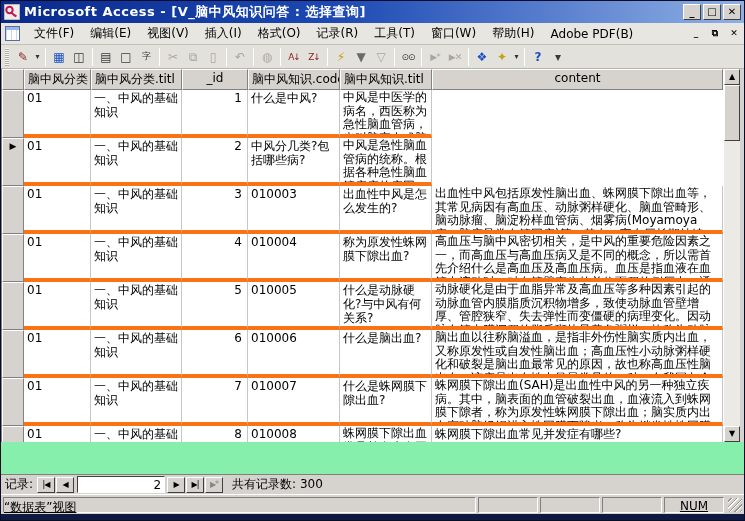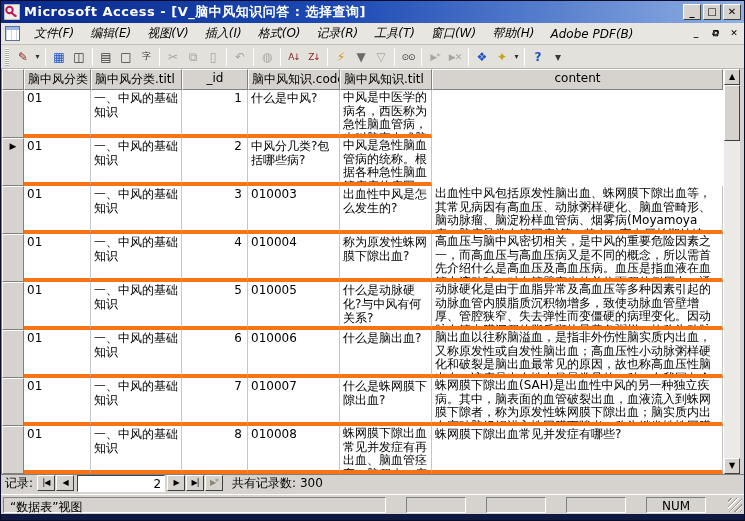--- a/index.html
+++ b/index.html
@@ -13,21 +13,21 @@
               background:linear-gradient(90deg,#0a2a8c 0%, #1c49b4 45%, #8fb0e4 100%); }
   .app-icon { width:16px; height:16px; margin-right:4px; flex:0 0 16px; }
   .title-text { color:#fff; font-weight:bold; font-size:13px; white-space:nowrap; overflow:hidden;
                 flex:1 1 auto; letter-spacing:.5px; }
   .winbtn { width:18px; height:16px; margin-left:2px; background:#d6d3ce; border:1px solid;
             border-color:#fff #404040 #404040 #fff; font-size:10px; line-height:13px; text-align:center;
             font-weight:bold; color:#000; }
 
   
   .menubar { height:22px; flex:0 0 22px; display:flex; align-items:center; background:#e8e6e0;
-             border-bottom:1px solid #c3c0b8; padding:0 2px;font-style:italic; }
+             border-bottom:1px solid #c3c0b8; padding:0 2px; }
   .doc-icon { width:15px; height:15px; margin:0 6px 0 2px; border:1px solid #5a6d9e; background:#fff;
               background-image:linear-gradient(#9cb6e6 3px, transparent 3px),
                                linear-gradient(90deg,#c9d6f0 1px, transparent 1px);
               background-size:100% 100%, 5px 100%; }
   .menu-item { padding:2px 8px; white-space:nowrap; }
   .menu-spacer { flex:1 1 auto; }
   .childbtn { width:16px; height:14px; margin-left:3px; font-size:9px; line-height:12px;
               text-align:center; color:#000; font-weight:bold; }
 
   
@@ -66,37 +66,37 @@
   .vscroll { width:17px; flex:0 0 17px; background:#eceae6; display:flex; flex-direction:column;
              border-left:1px solid #fff; }
   .sbtn { height:16px; flex:0 0 16px; background:#d6d3ce; border:1px solid;
           border-color:#fff #404040 #404040 #fff; font-size:8px; text-align:center; line-height:14px;
           color:#000; }
   .sthumb { height:56px; flex:0 0 56px; background:#d6d3ce; border:1px solid;
             border-color:#fff #404040 #404040 #fff; }
   .strack { flex:1 1 auto; }
 
   
-  .navbar { height:20px; flex:0 0 20px; display:flex; background:#d6d3ce;
-            border-top:1px solid #808080; padding:0 4px; }
+  .navbar { height:20px; flex:0 0 20px; display:flex; align-items:center; background:#d6d3ce;
+            border-top:1px solid #808080; padding:8px 4px;margin-top:32px; }
   .nav-label { margin-right:4px; white-space:nowrap; }
   .navbtn { width:18px; height:16px; background:#d6d3ce; border:1px solid;
             border-color:#fff #404040 #404040 #fff; font-size:8px; text-align:center;
             line-height:14px; letter-spacing:-1px; color:#000; margin-right:1px; }
   .navbtn.dis { color:#8a877f; }
   .nav-box { width:88px; height:17px; border:1px solid; border-color:#404040 #fff #fff #404040;
              background:#fff; font-size:12px; text-align:right; padding:0 3px;
              font-family:"DejaVu Sans",sans-serif; margin:0 2px; }
   .nav-total { margin-left:8px; white-space:nowrap; }
 
   
   .statusbar { height:20px; flex:0 0 20px; display:flex; align-items:center; background:#d6d3ce;
                border-top:1px solid #fff; padding:0 2px; }
   .spanel { height:16px; border:1px solid; border-color:#808080 #fff #fff #808080;
-            padding:1px 6px; white-space:nowrap; margin-right:20px; }
+            padding:1px 0; white-space:nowrap; margin-right:2px;text-decoration:underline; }
   .spanel.wide { flex:1 1 auto; }
   .spanel.empty { width:60px; flex:0 0 60px; }
   .spanel.numlock { width:60px; flex:0 0 60px; text-align:center; }
   .resize-grip { width:14px; height:14px; margin-left:2px;
                  background:repeating-linear-gradient(135deg, transparent 0 2px, #9a968e 2px 3px, #fff 3px 4px); }
   .bottom-edge { height:6px; flex:0 0 6px; background:#101a40; }
 </style>
 </head>
 <body>
 

